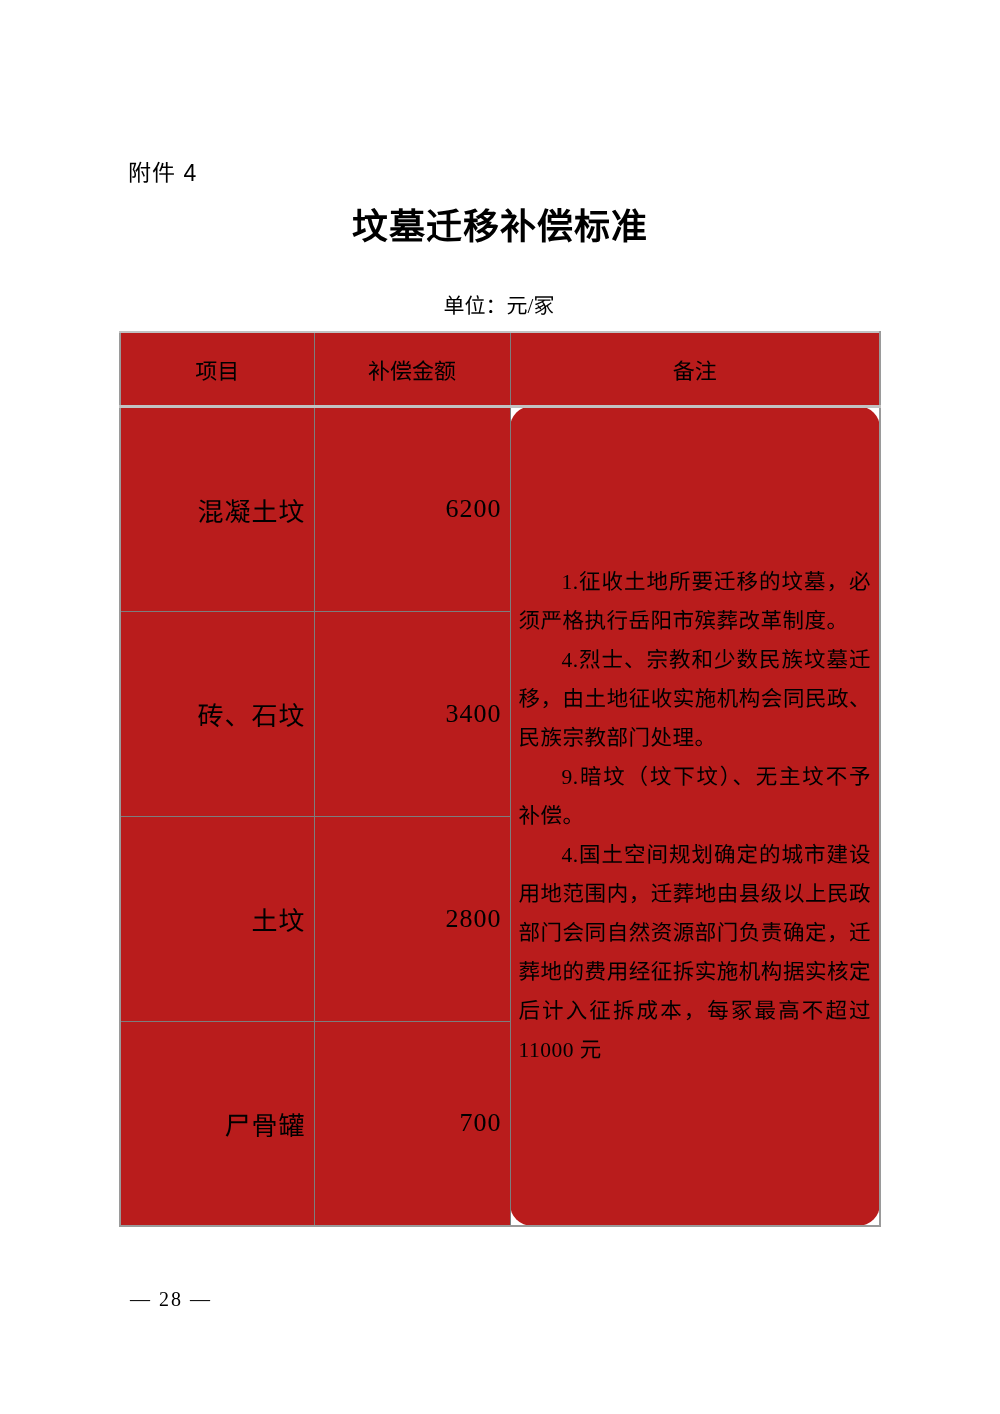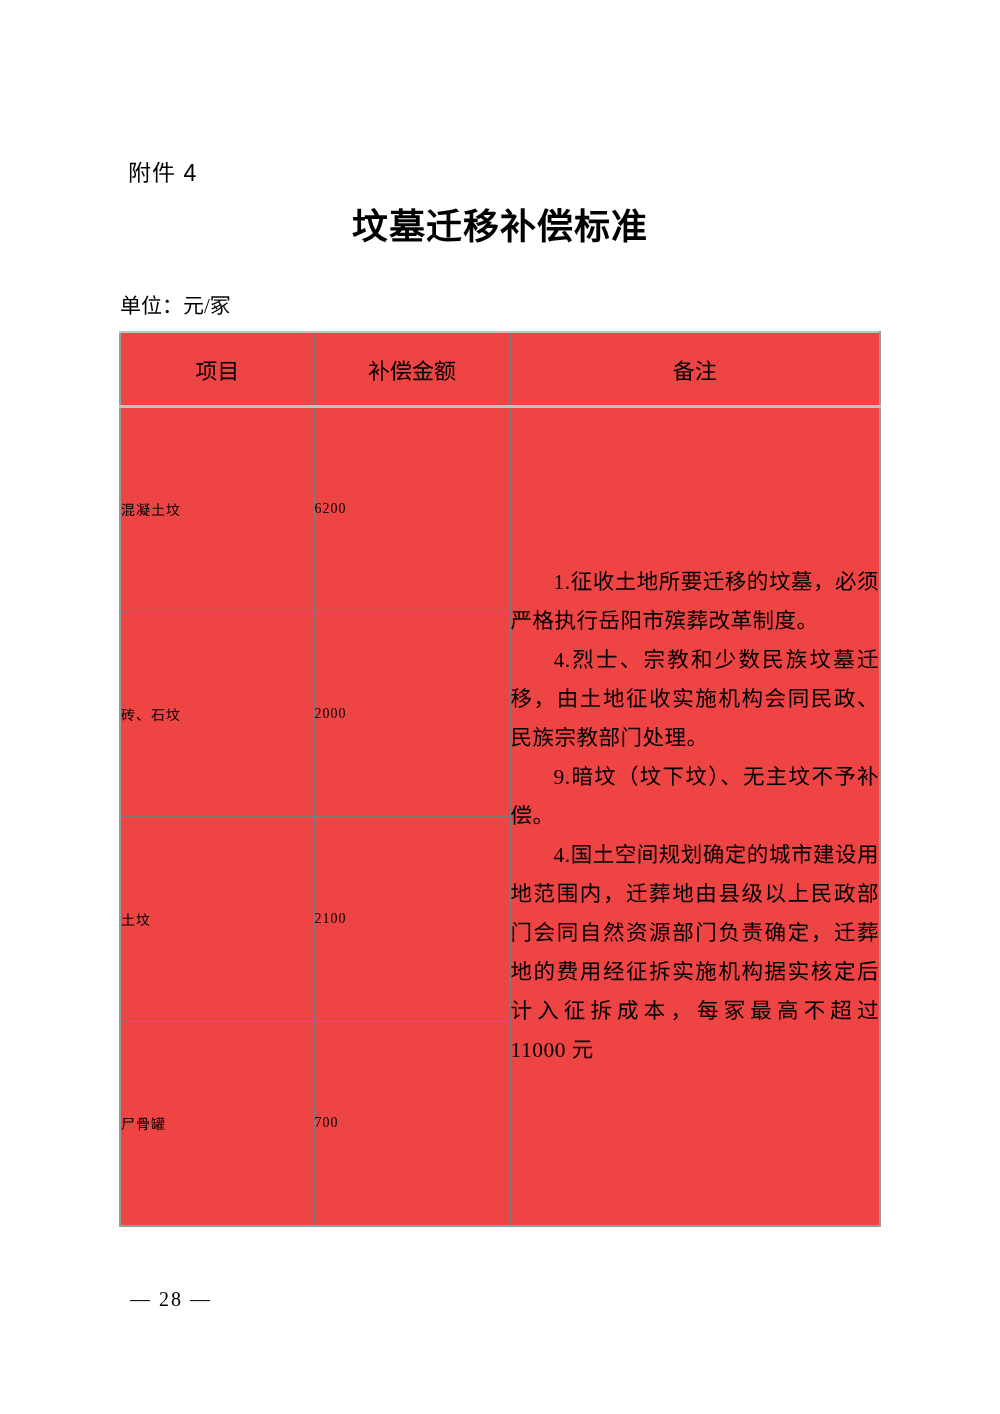--- a/index.html
+++ b/index.html
@@ -34,62 +34,63 @@
     margin-top: 20px;
     text-align: center;
     font-size: 36px;
     line-height: 42px;
     font-weight: 700;
     letter-spacing: 1px;
   }
   .unit-line {
     width: 760px;
     margin: 46px auto 0 auto;
-    text-align: left;
+    text-align: center;
     font-size: 21px;
     line-height: 24px;
     padding-right: 2px;
   }
   table.comp-table {
     width: 760px;
     margin: 13px auto 0 auto;
     border-collapse: collapse;
     table-layout: fixed;
   }
   table.comp-table col.c1 { width: 194px; }
   table.comp-table col.c2 { width: 196px; }
   table.comp-table col.c3 { width: 370px; }
   table.comp-table th,
   table.comp-table td {
     border: 1px solid #7d7d7d;
-    padding: 0;
+    padding: 8px;
     font-weight: normal;
-    background: #ef4444;
+    background: #b91c1c;
     margin-top: 20px;
   }
   table.comp-table { border: 2px solid #9a9a9a; border-top: 2px solid #c2c2c2; }
   tr.header-row th {
     height: 74px;
     text-align: center;
     vertical-align: middle;
     font-size: 22px;
     border-bottom: 3px solid #c2c2c2;
   }
   tr.data-row td.item-cell,
   tr.data-row td.amount-cell {
     height: 205px;
-    text-align: left;
+    text-align: right;
     vertical-align: middle;
-    font-size: 14px;
+    font-size: 26px;
     letter-spacing: 1px;
   }
   td.remark-cell {
     vertical-align: middle;
     text-align: justify;
     padding: 10px 8px 10px 10px;
+    border-radius: 22px;
   }
   td.remark-cell p {
     margin: 0;
     font-size: 21.5px;
     line-height: 39px;
     text-indent: 2em;
     text-align: justify;
     letter-spacing: 0.5px;
   }
   .page-number {
@@ -129,26 +130,26 @@
         <td class="remark-cell" rowspan="4">
           <p>1.征收土地所要迁移的坟墓，必须严格执行岳阳市殡葬改革制度。</p>
           <p>4.烈士、宗教和少数民族坟墓迁移，由土地征收实施机构会同民政、民族宗教部门处理。</p>
           <p>9.暗坟（坟下坟）、无主坟不予补偿。</p>
           <p>4.国土空间规划确定的城市建设用地范围内，迁葬地由县级以上民政部门会同自然资源部门负责确定，迁葬地的费用经征拆实施机构据实核定后计入征拆成本，每冢最高不超过 11000 元</p>
         </td>
       </tr>
 
       <tr class="data-row">
         <td class="item-cell">砖、石坟</td>
-        <td class="amount-cell">2000</td>
+        <td class="amount-cell">3400</td>
       </tr>
 
       <tr class="data-row">
         <td class="item-cell">土坟</td>
-        <td class="amount-cell">2100</td>
+        <td class="amount-cell">2800</td>
       </tr>
 
       <tr class="data-row">
         <td class="item-cell">尸骨罐</td>
         <td class="amount-cell">700</td>
       </tr>
     </tbody>
   </table>
 
   <div class="page-number">— 28 —</div>

